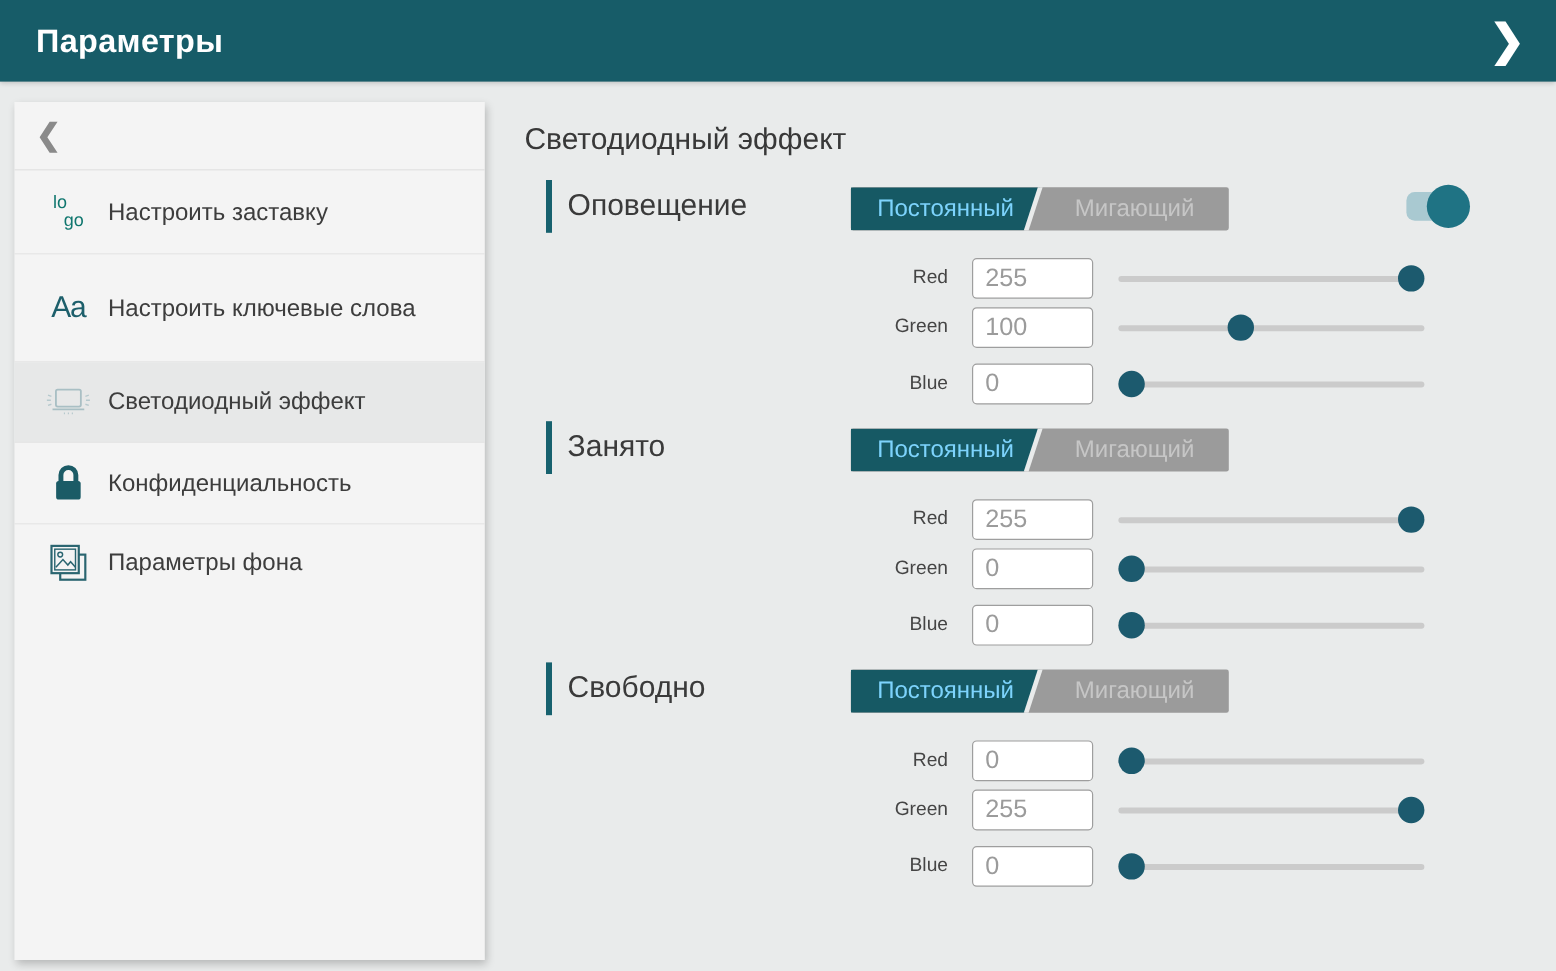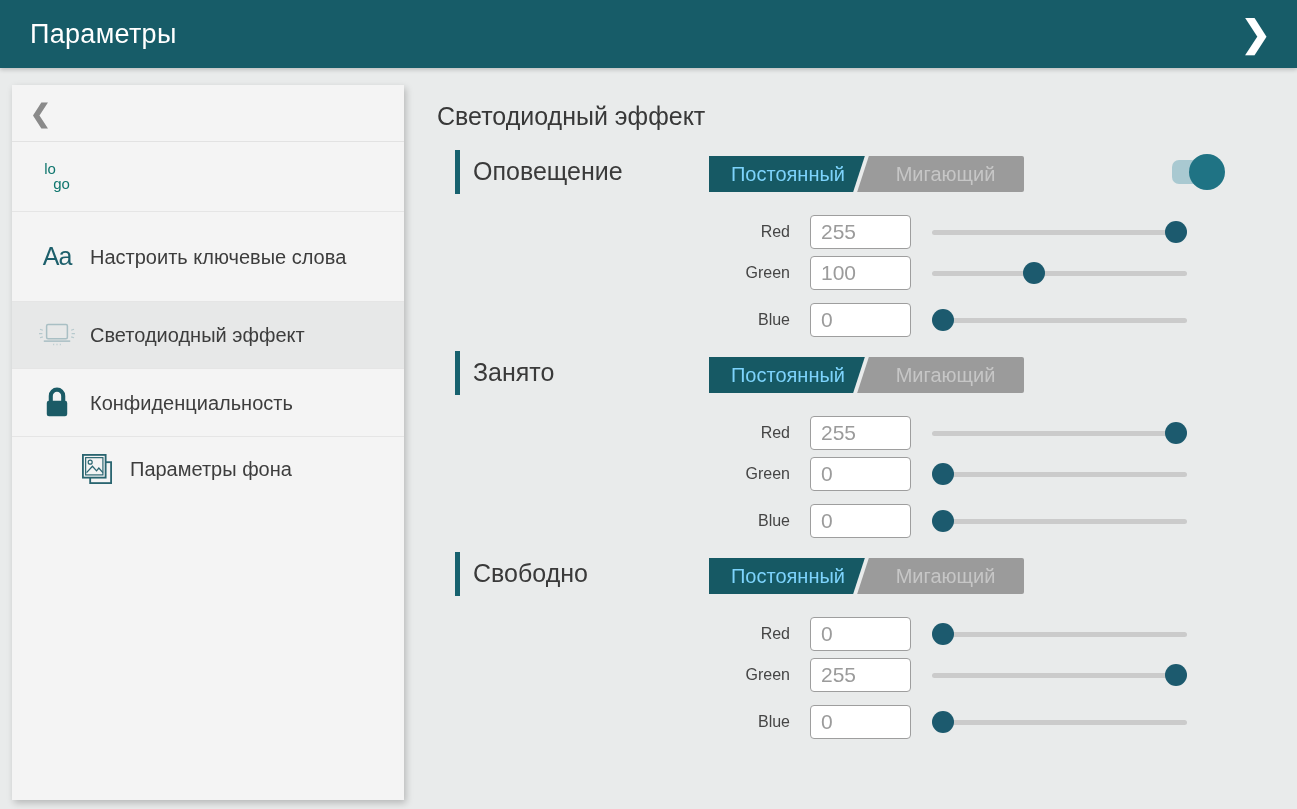--- a/index.html
+++ b/index.html
@@ -5,21 +5,21 @@
   * { margin:0; padding:0; box-sizing:border-box; }
   html,body { width:1297px; height:809px; overflow:hidden; }
   body { font-family:"Liberation Sans", sans-serif; background:#e9ebeb; position:relative; }
 
   
   .header {
     position:absolute; left:0; top:0; width:1297px; height:68px;
     background:#175c68; color:#fff; display:flex; align-items:center;
     box-shadow:0 2px 4px rgba(0,0,0,0.18); z-index:5;
   }
-  .header-title { font-size:27px; font-weight:400; margin-left:30px; letter-spacing:0.3px; }
+  .header-title { font-size:27px; font-weight:700; margin-left:30px; letter-spacing:0.3px; }
   .header-chevron {
     position:absolute; right:18px; top:10px; font-size:36px; font-weight:700;
     color:#fff; cursor:pointer; line-height:48px; padding:0 8px;
   }
 
   
   .sidebar {
     position:absolute; left:12px; top:85px; width:392px; height:715px;
     background:#f4f4f4; box-shadow:2px 3px 7px rgba(0,0,0,0.22); z-index:2;
   }
@@ -30,21 +30,21 @@
   .side-back-chevron { font-size:25px; font-weight:700; color:#8a8a8a; }
   .side-item {
     display:flex; align-items:center; border-bottom:1px solid #e5e5e5; cursor:pointer;
   }
   .side-item.active { background:#e7e8e8; }
   .side-item .icon-box {
     width:46px; margin-left:22px; margin-right:10px; display:flex;
     align-items:center; justify-content:center; flex:none;
   }
   .side-item .item-label { font-size:20px; color:#3d3d3d; max-width:265px; line-height:1.3; }
-  .h70 { height:70px; } .h90 { height:90px; } .h67 { height:67px; } .h68 { height:68px; } .h63 { height:63px; border-bottom:none;padding-left:40px; }
+  .h70 { height:70px; } .h90 { height:90px; } .h67 { height:67px; } .h68 { height:68px; } .h63 { height:63px; border-bottom:none; }
 
   .logo-icon { color:#0f766e; font-size:15px; line-height:0.95; font-weight:400; }
   .logo-icon .lg2 { margin-left:9px; display:block; }
   .aa-icon { color:#1d5f6b; font-size:25px; font-weight:400; letter-spacing:-1px; }
 
   
   .main-title { position:absolute; left:437px; top:102px; font-size:25px; color:#383838; }
 
   .section { position:absolute; left:455px; width:760px; height:195px; }
   .accent-bar { position:absolute; left:0; top:2px; width:5px; height:44px; background:#17616e; }
@@ -102,20 +102,21 @@
 
 <div class="sidebar">
   <div class="side-back">
     <span class="side-back-chevron">❮</span>
   </div>
 
   <div class="side-item h70">
     <span class="icon-box">
       <span class="logo-icon"><span>lo</span><span class="lg2">go</span></span>
     </span>
+    <span class="item-label">Настроить заставку</span>
   </div>
 
   <div class="side-item h90">
     <span class="icon-box">
       <span class="aa-icon">Aa</span>
     </span>
     <span class="item-label">Настроить ключевые слова</span>
   </div>
 
   <div class="side-item h67 active">

